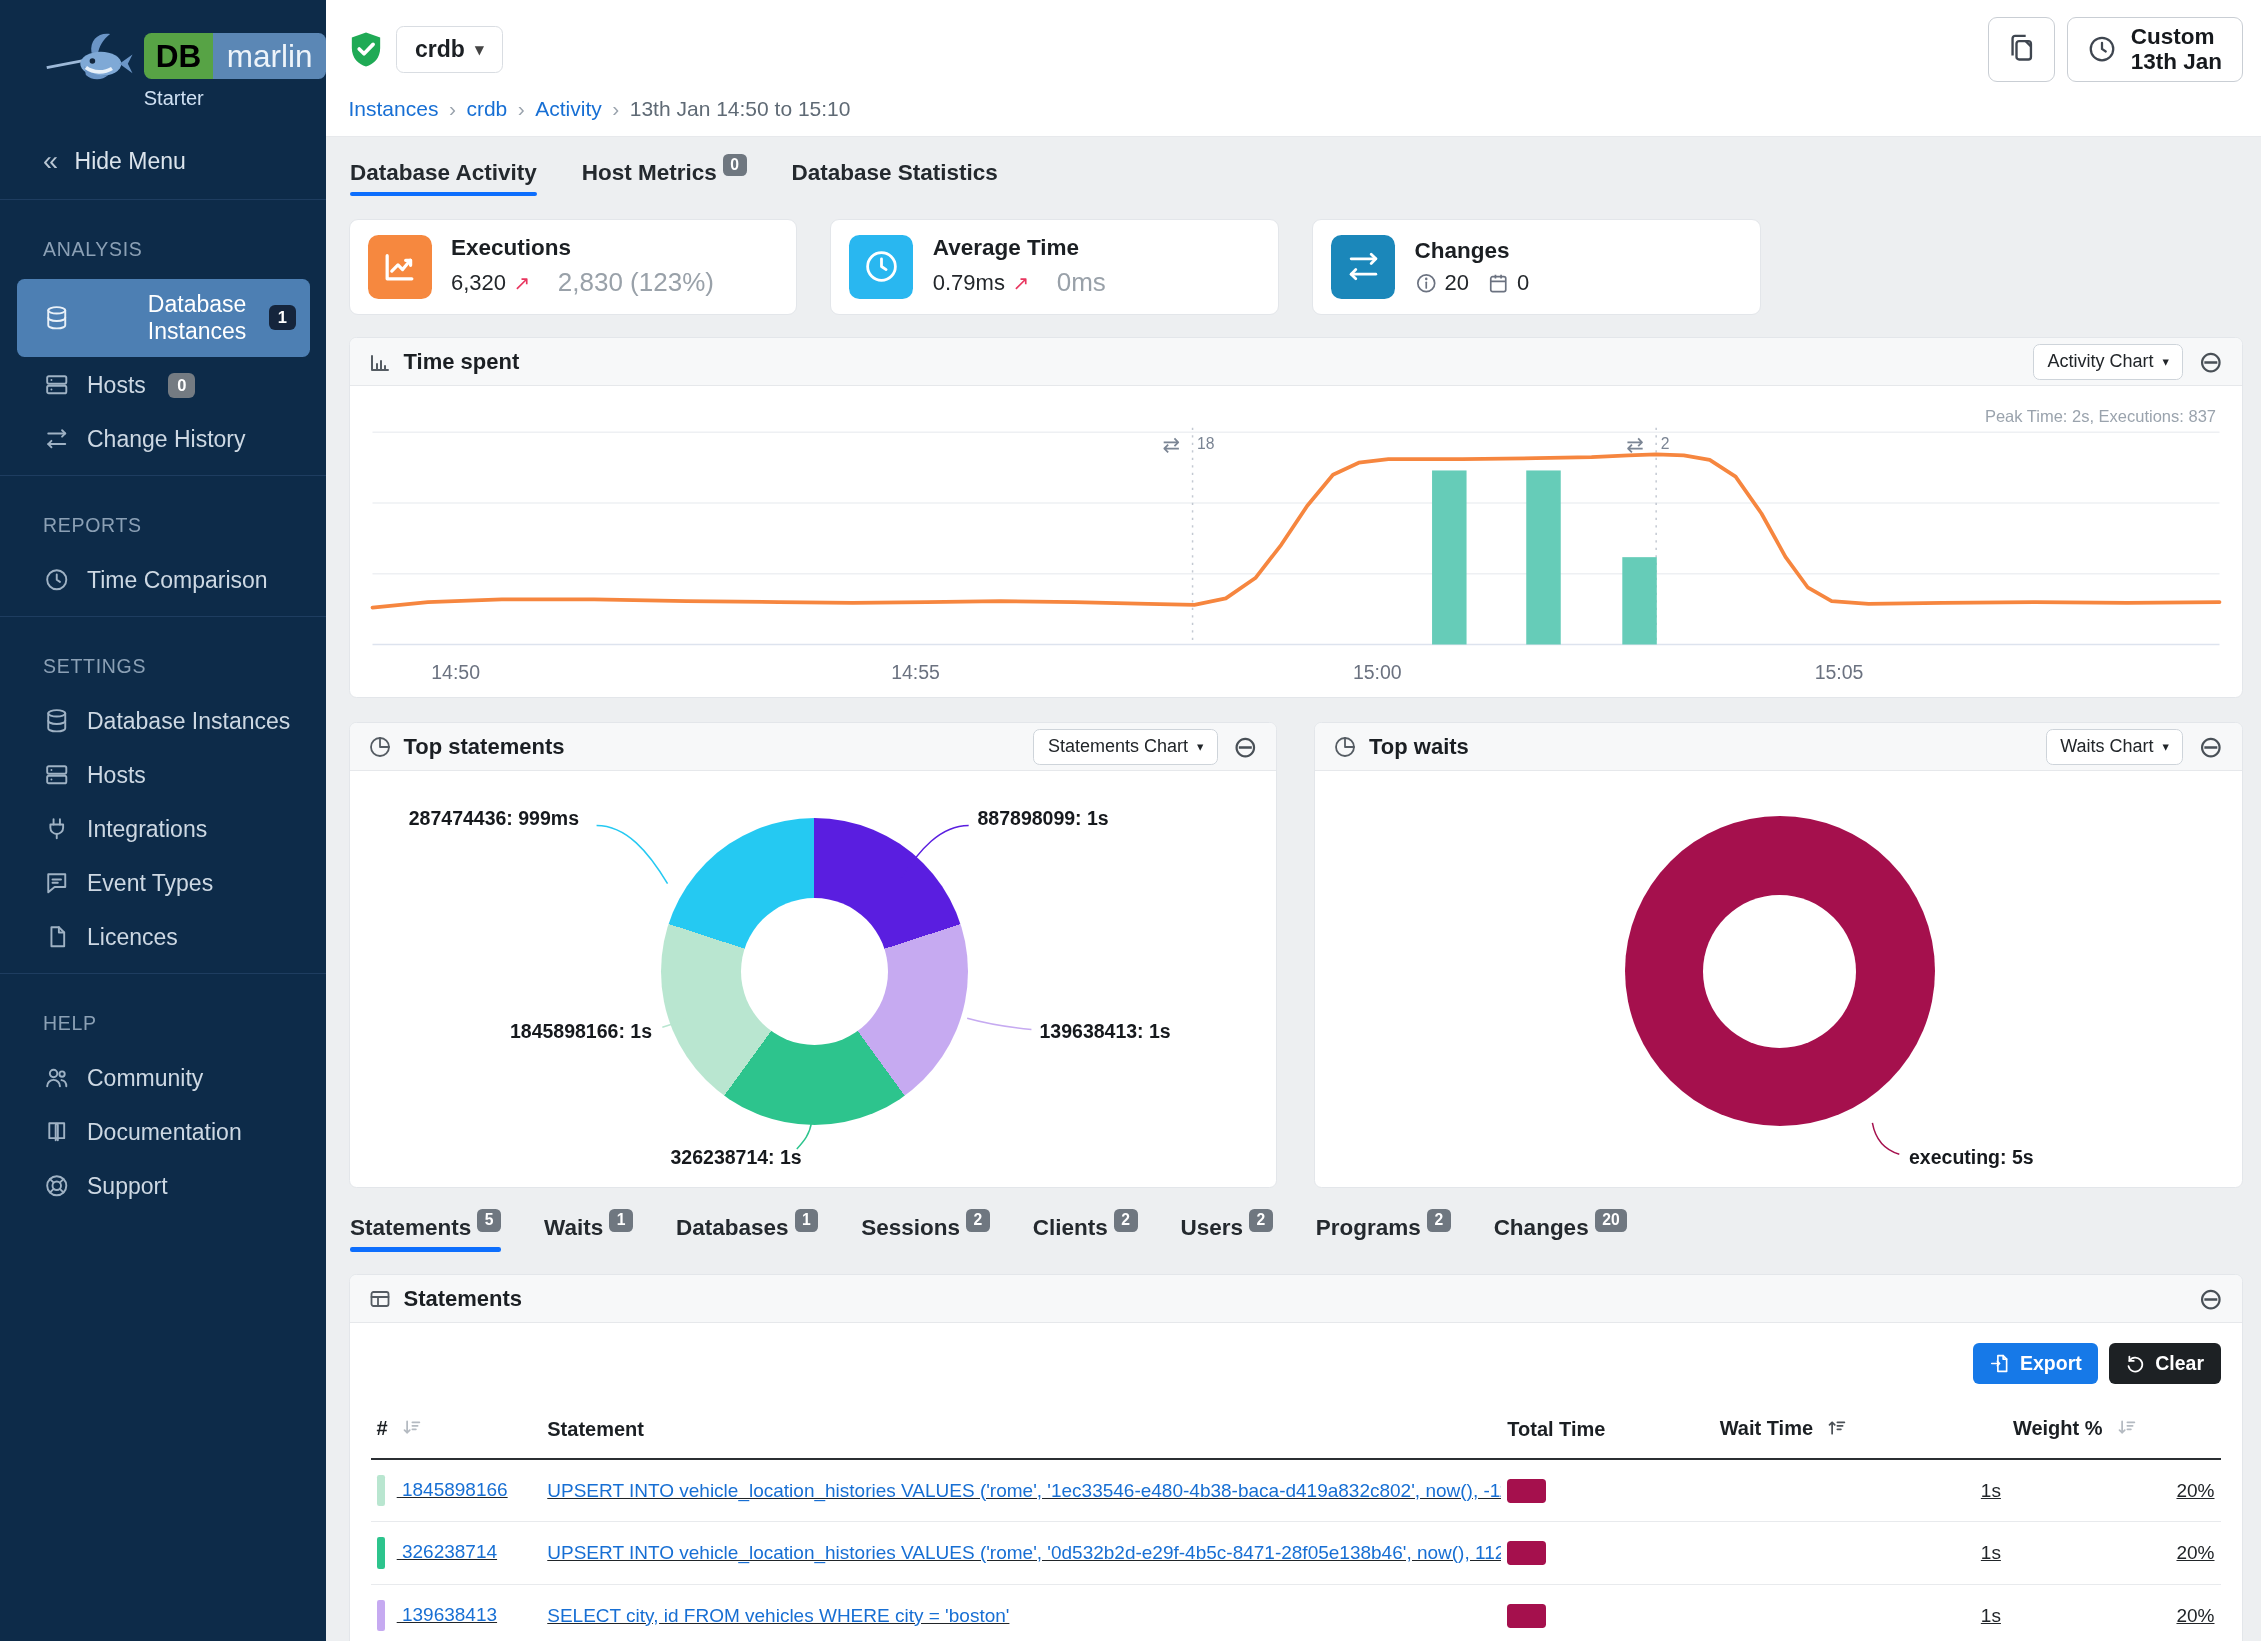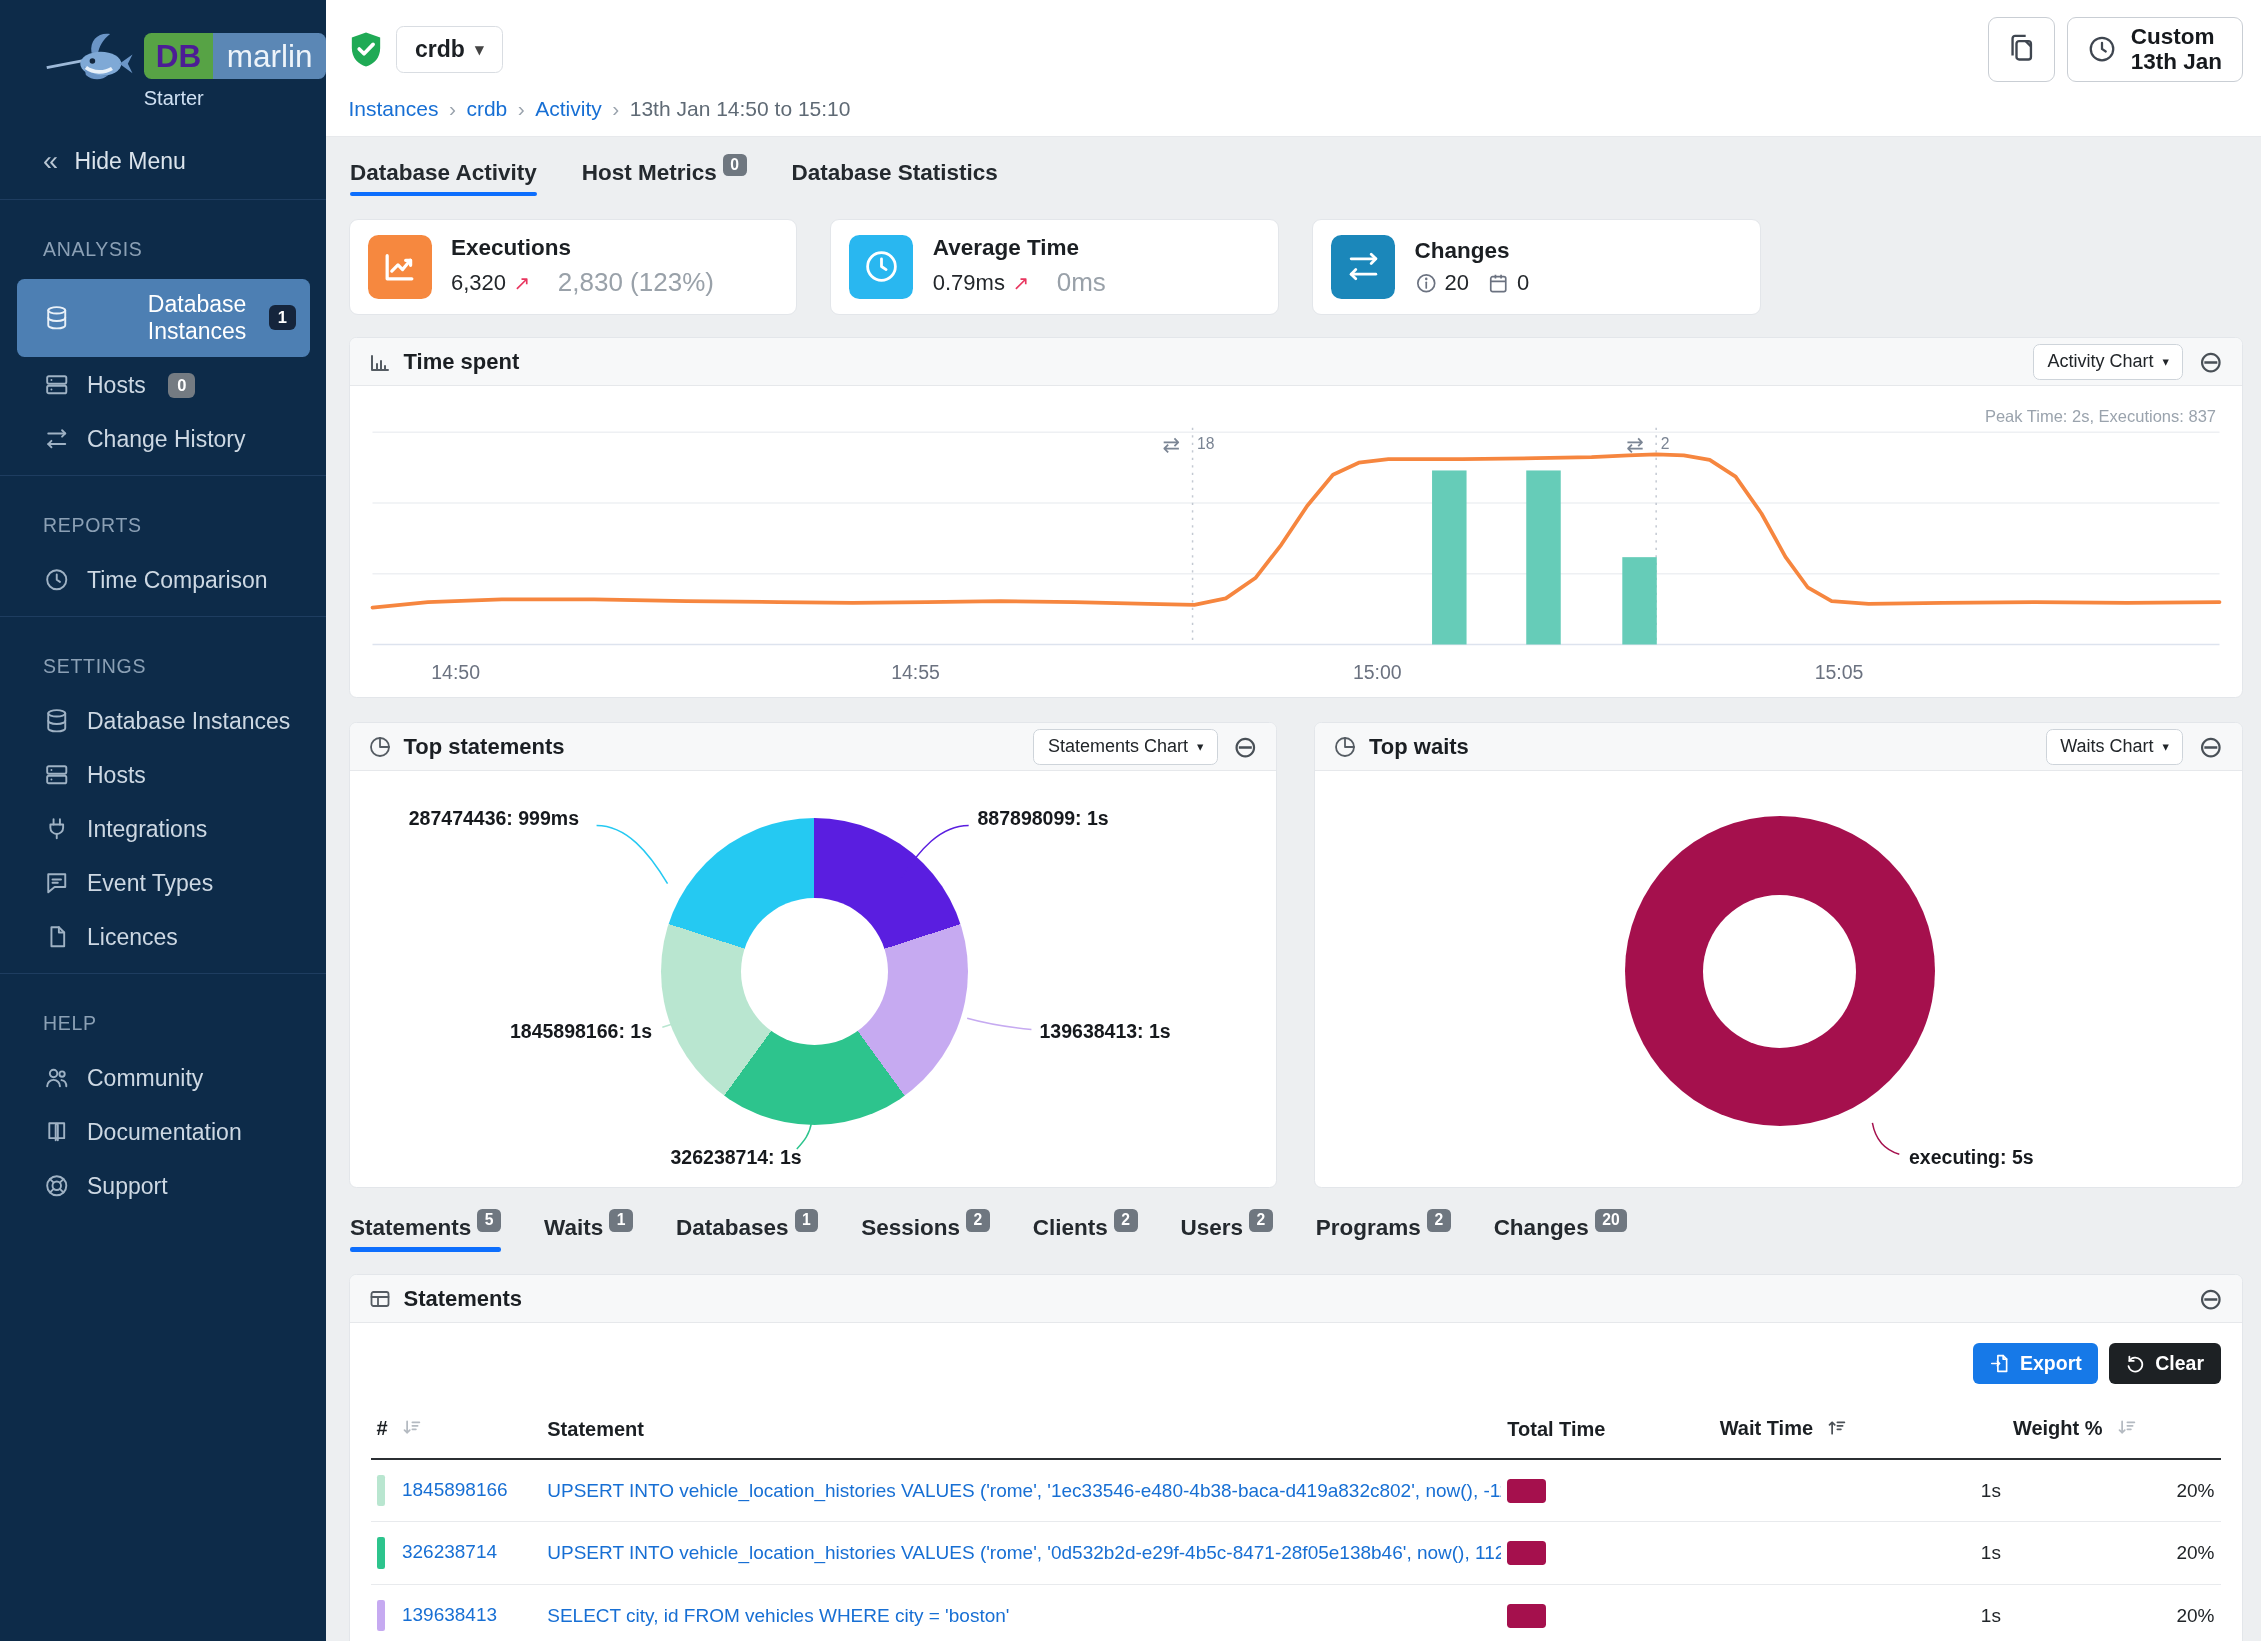--- a/index.html
+++ b/index.html
@@ -6,21 +6,21 @@
   html,body { width:2261px; height:1642px; overflow:hidden; }
   body { font-family:"Liberation Sans", sans-serif; background:#edeff1; color:#212529; font-size:20px; }
   .app { display:flex; width:2261px; height:1642px; }
 
   
   .sidebar { width:326px; min-width:326px; height:100%; background:#0d2b49; color:#c7d3df; display:flex; flex-direction:column; }
   .logo-block { padding:22.5px 0 13.5px 43px; display:flex; align-items:flex-start; }
   .logo-fish { width:97px; height:78px; margin-right:7.5px; }
   .logo-right { display:flex; flex-direction:column; margin-top:10.5px; }
   .logo-badge { display:flex; font-size:31.5px; font-weight:bold; }
-  .logo-db { background:#57a345; color:#4c1d95; padding:4.5px 12px; border-radius:7.5px 0 0 7.5px; }
+  .logo-db { background:#57a345; color:#000000; padding:4.5px 12px; border-radius:7.5px 0 0 7.5px; }
   .logo-marlin { background:#5b87b5; color:#eef4fa; padding:4.5px 13.5px; border-radius:0 7.5px 7.5px 0; font-weight:normal; }
   .logo-plan { color:#cfe0f2; font-size:20px; margin-top:7.5px; }
   .hide-menu { display:flex; align-items:center; gap:16.5px; padding:22.5px 0 22.5px 43px; font-size:23px; color:#dbe4ec; cursor:pointer; }
   .hide-menu .chev { font-size:27px; color:#b9c6d3; }
   .side-divider { border-bottom:0.7px solid #1e3d60; margin:0 0; }
   .side-section { padding:27px 0 7.5px 0; }
   .side-title { padding:10.5px 0 15px 43px; font-size:19.5px; letter-spacing:0.7px; color:#8ba0b5; }
   .side-item { display:flex; align-items:center; gap:18px; margin:3px 16.5px; padding:12px 13.5px 12px 27px; border-radius:7.5px; font-size:23px; color:#cdd8e3; cursor:pointer;text-align:right; }
   .side-item .icon { width:25.5px; height:25.5px; display:inline-flex; color:#9fb2c4; flex:0 0 25.5px; }
   .side-item .icon svg { width:25.5px; height:25.5px; }
@@ -103,21 +103,21 @@
   table.stmt { width:calc(100% - 42px); margin:12px 21px 0 21px; border-collapse:collapse; }
   table.stmt th { text-align:left; font-size:20px; font-weight:bold; color:#1b1f23; padding:13.5px 6px 15px 6px; border-bottom:2.2px solid #2b2f33; white-space:nowrap; }
   table.stmt th .sort { display:inline-block; vertical-align:-3px; margin-left:7.5px; }
   table.stmt th .sort svg { width:21px; height:21px; }
   .sort-dim { color:#b4bac1; }
   .sort-on  { color:#4b5157; }
   th.col-id { width:172px; }
   th.col-total { width:217px; }
   th.col-wait { width:300px; text-align:right; }
   th.col-weight { width:217px; text-align:right; }
-  table.stmt td { font-size:19px; padding:15px 6px; border-bottom:0.7px solid #e8eaed; white-space:nowrap; overflow:hidden; }
+  table.stmt td { font-size:19px; padding:15px 6px; border-bottom:0.7px solid #e8eaed; white-space:nowrap; overflow:hidden;text-decoration:underline; }
   td.col-wait, td.col-weight { text-align:right; color:#212529; font-size:19.5px; }
   .id-chip { display:inline-block; width:8.2px; height:31.5px; border-radius:2.2px; margin-right:12px; vertical-align:middle; }
   td a { color:#176fd4; text-decoration:none; cursor:pointer; }
   td.col-stmt { max-width:960px; }
   .tt-chip { display:inline-block; width:39px; height:24px; border-radius:3.7px; background:#a5104d; vertical-align:middle; }
 </style>
 </head>
 <body>
 
 <div class="app">

